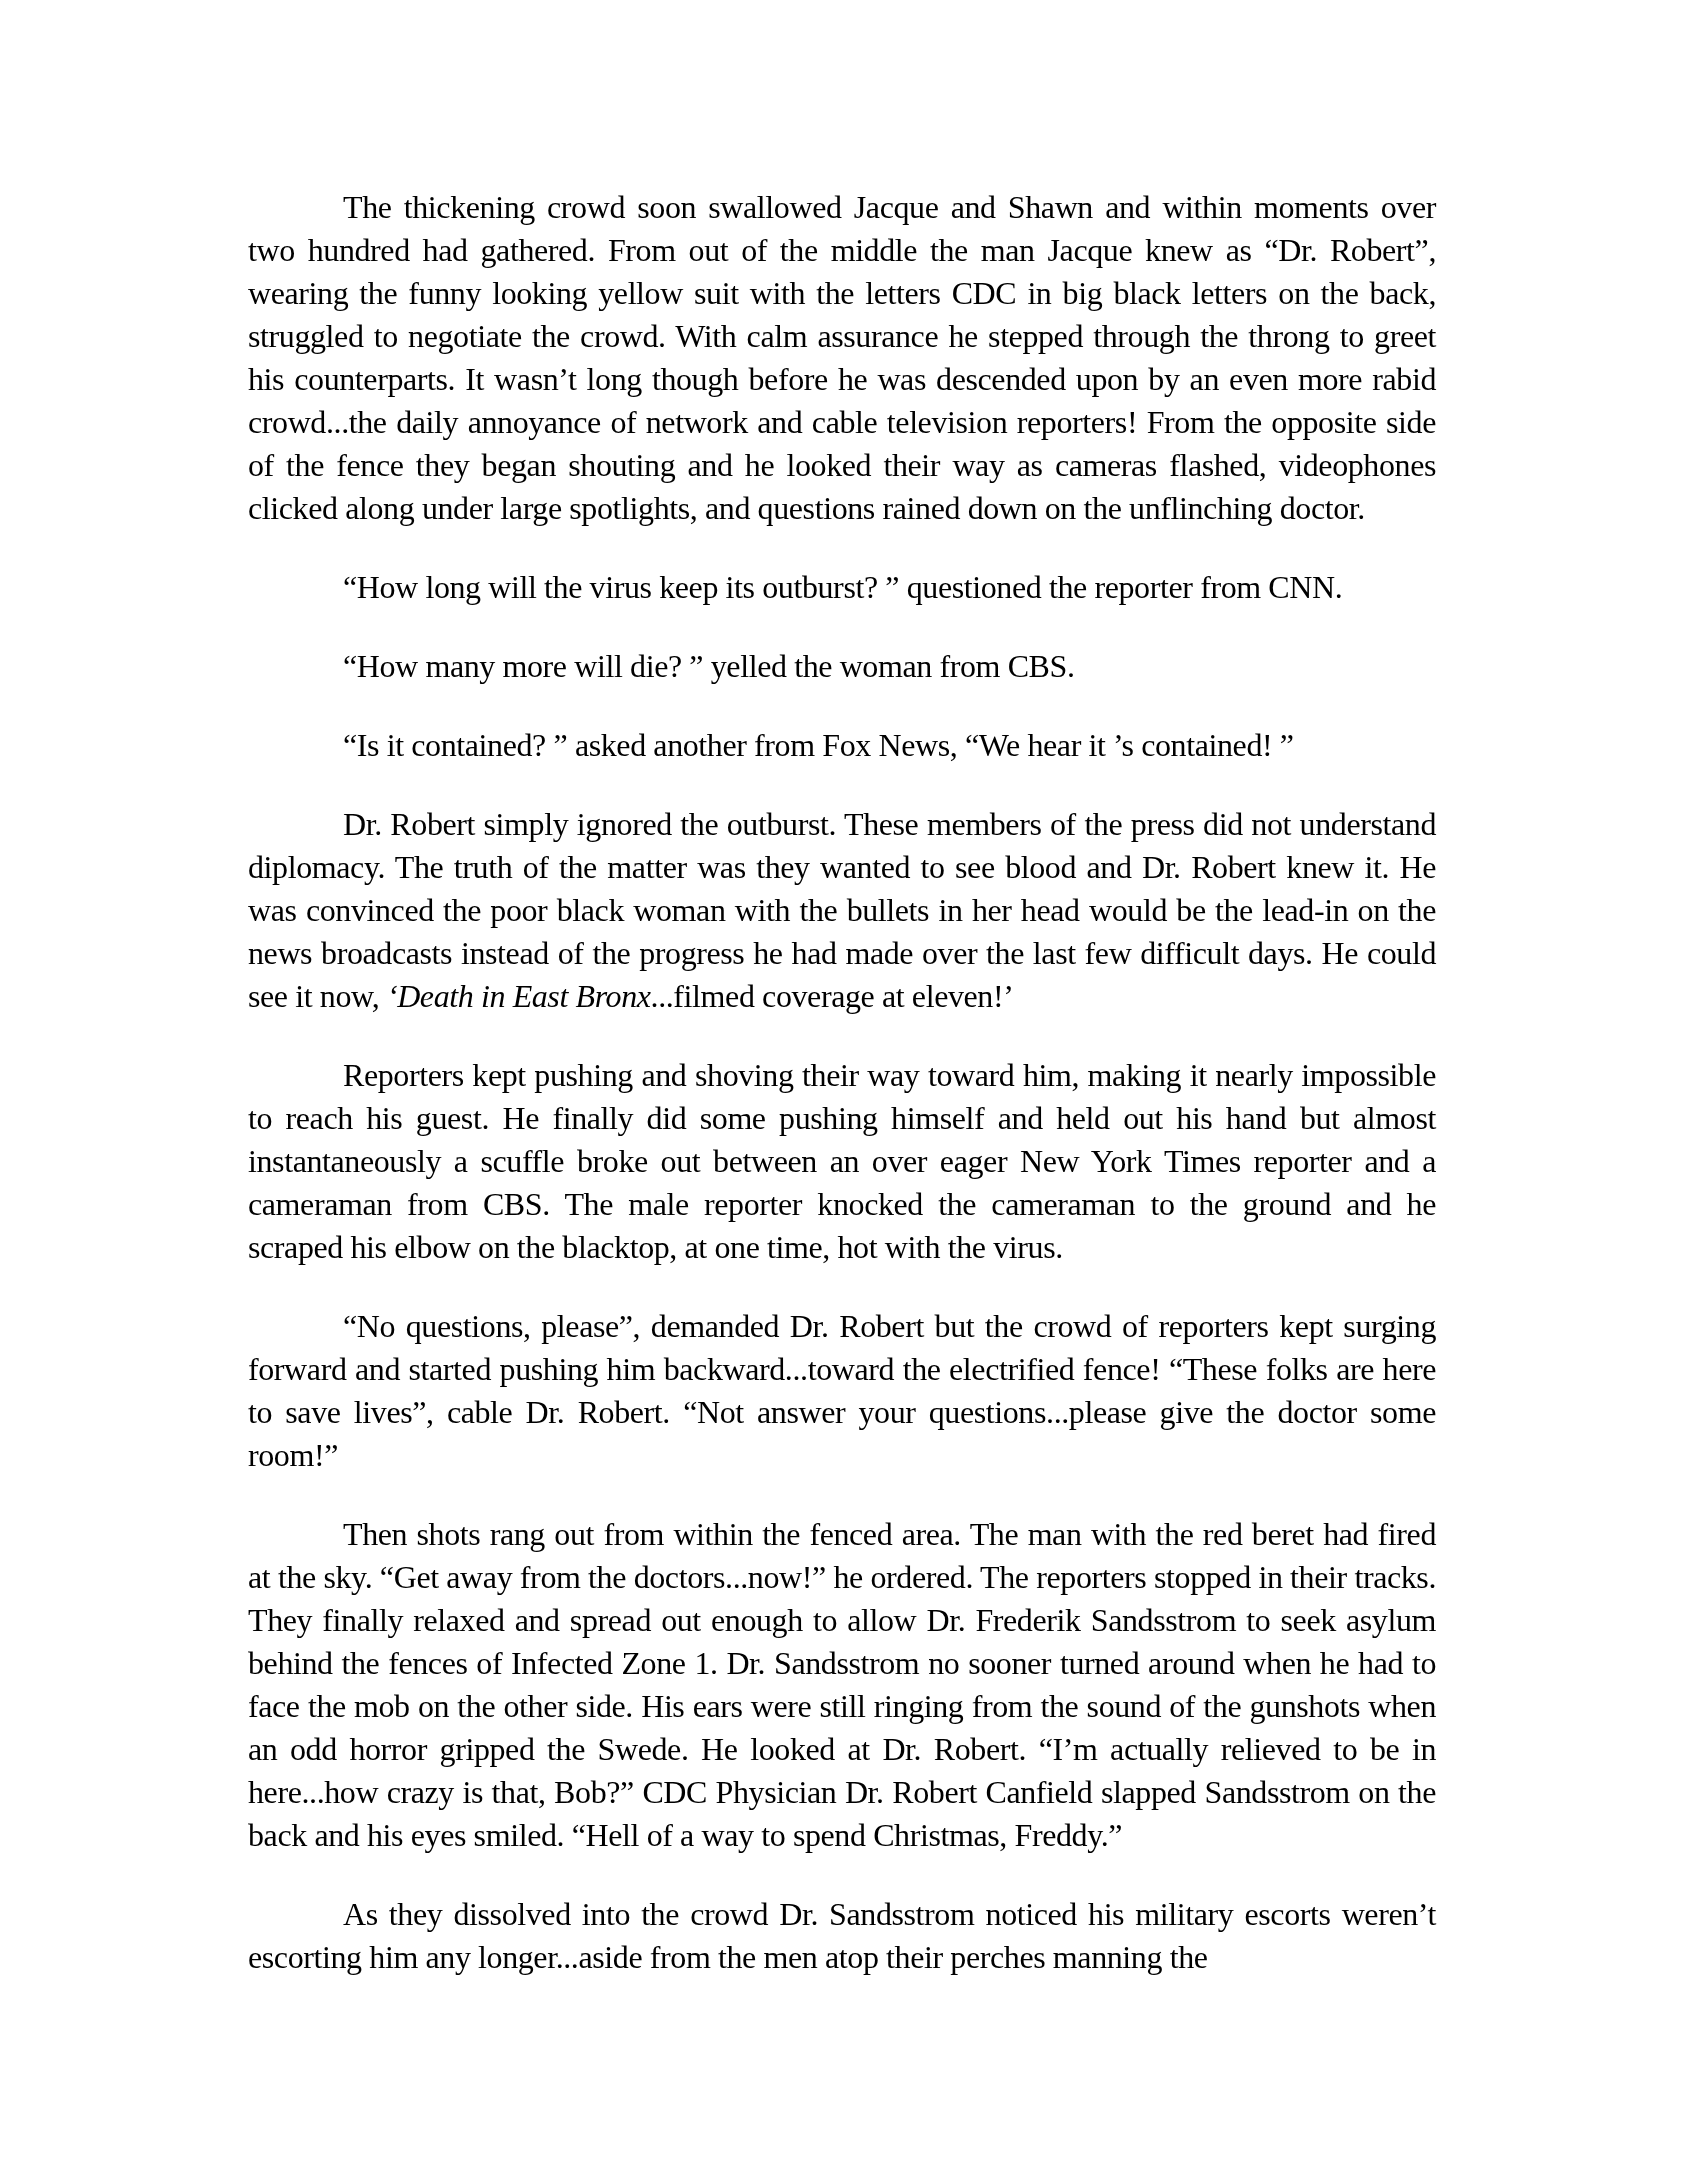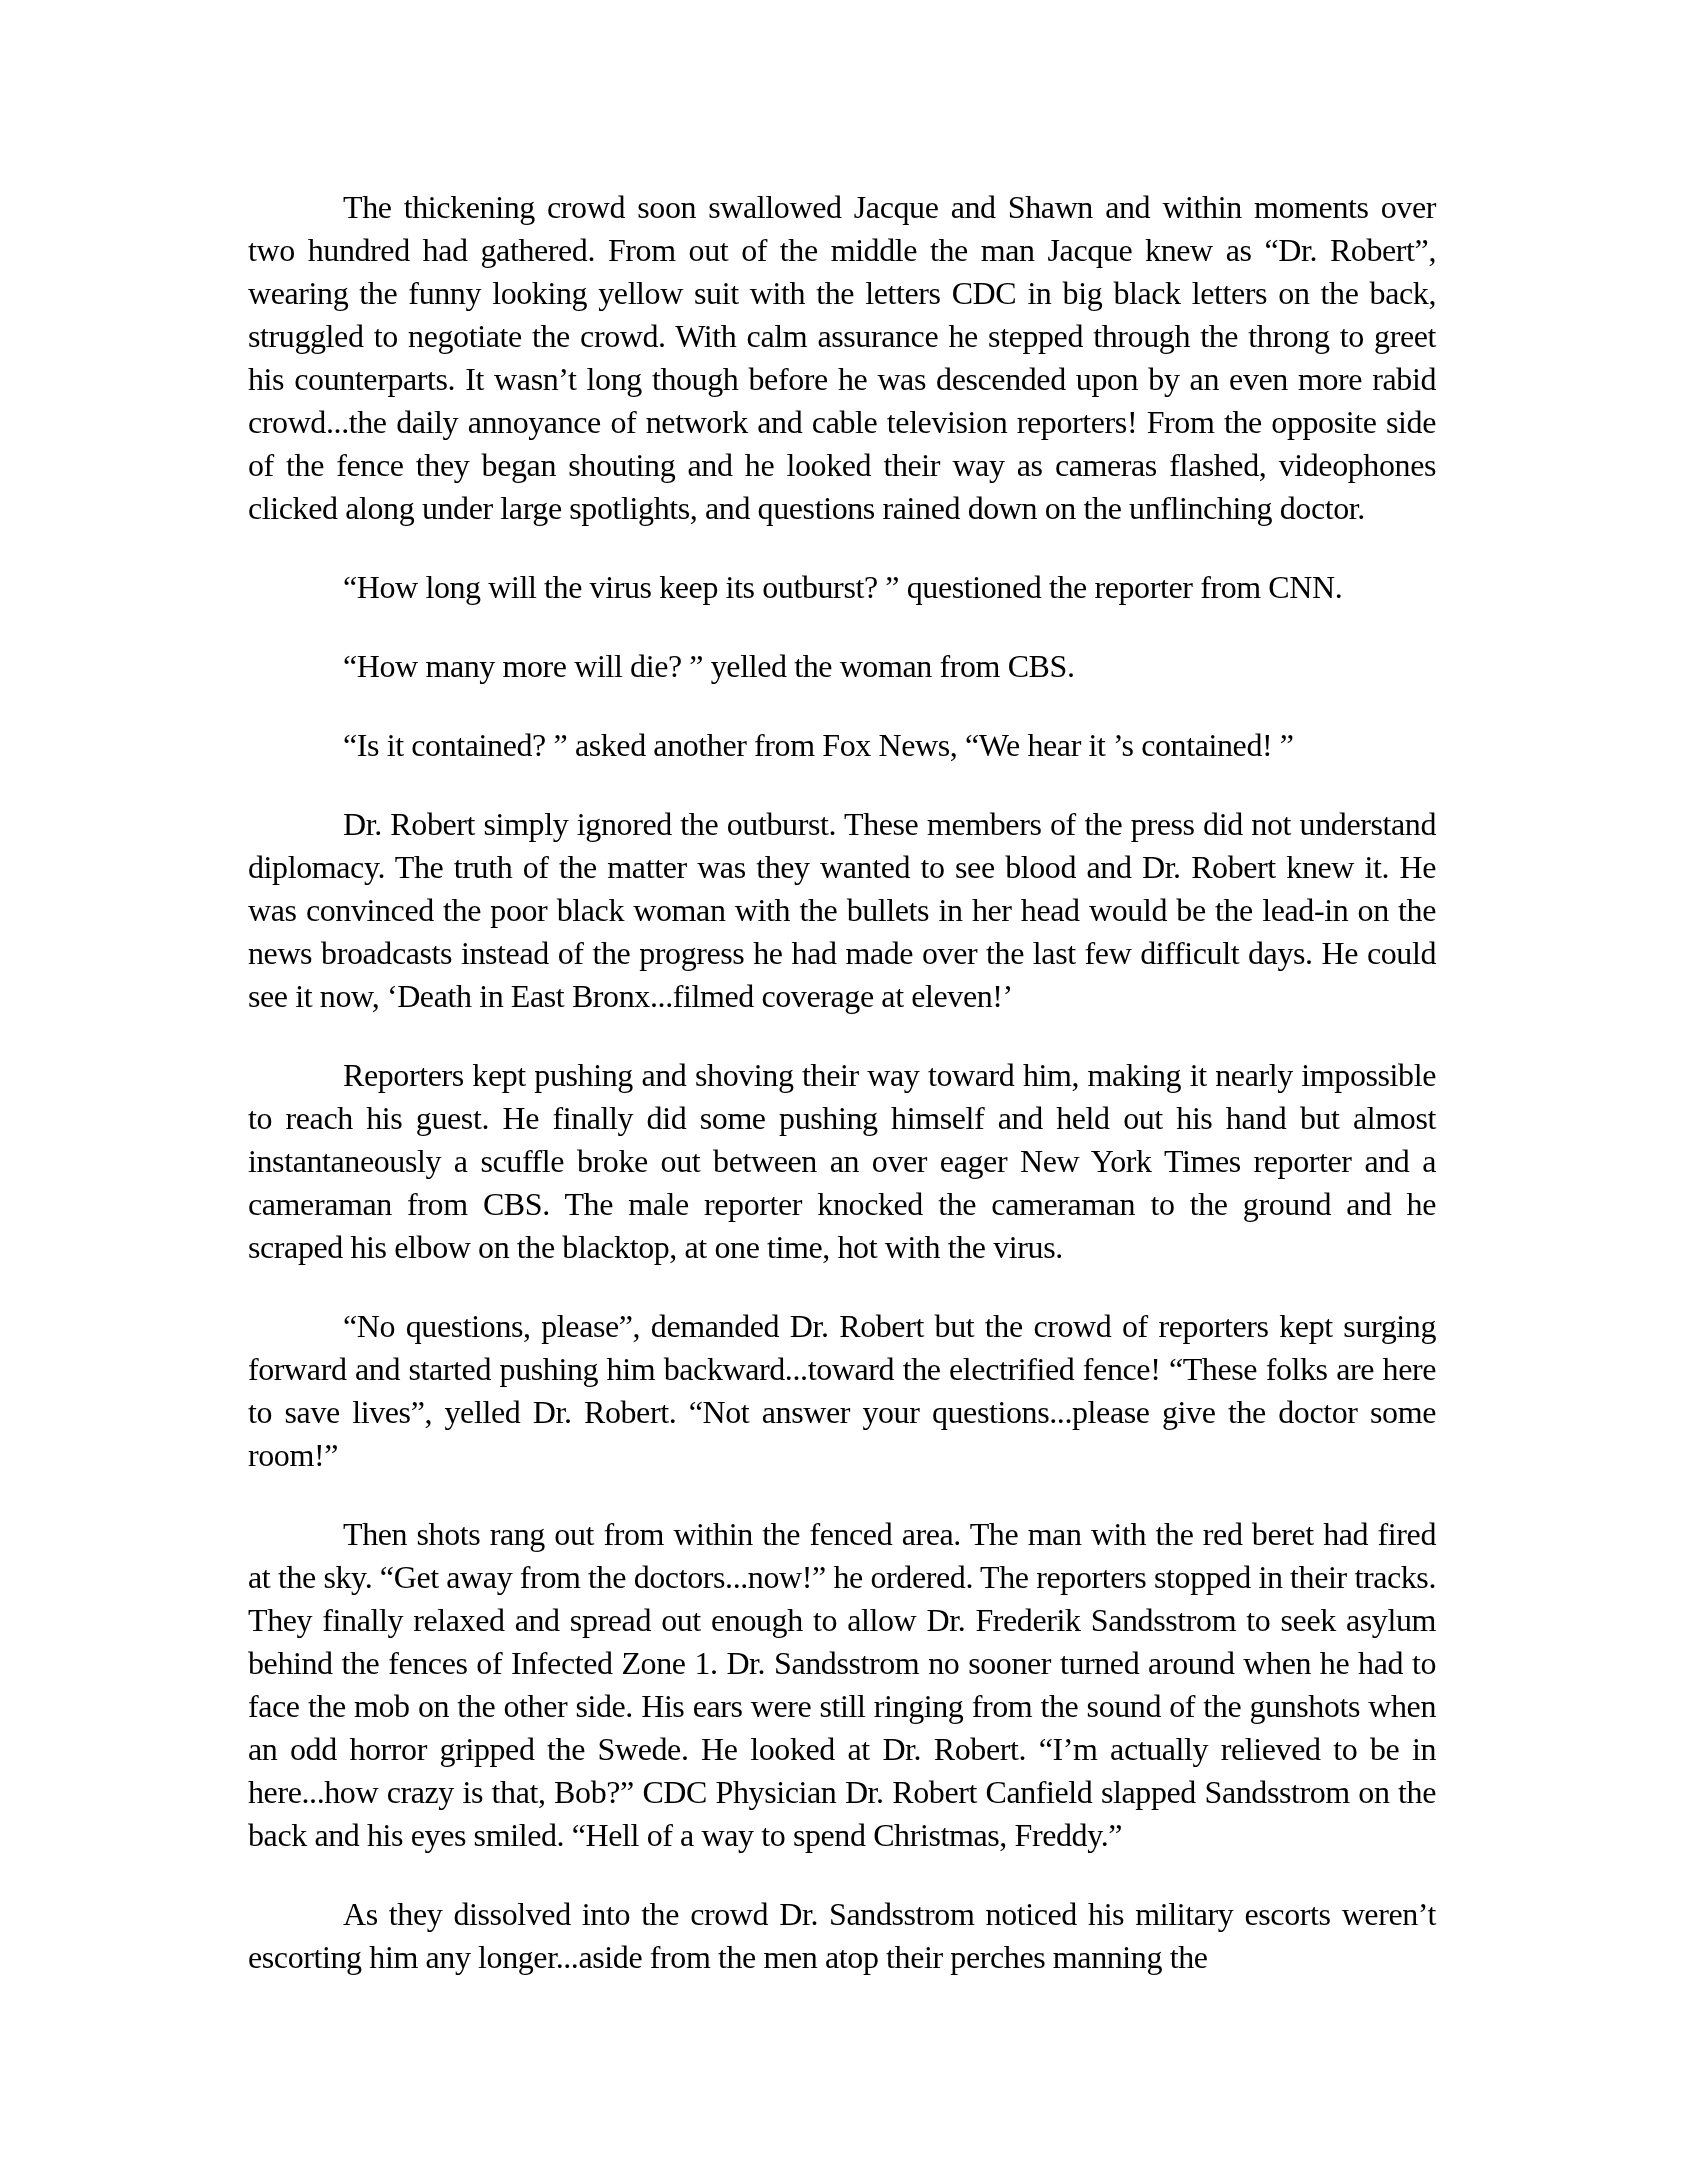--- a/index.html
+++ b/index.html
@@ -27,31 +27,32 @@
     letter-spacing: -0.4px;
   }
   .para {
     margin: 0 0 36px 0;
     text-indent: 95px;
   }
   .para:last-child {
     margin-bottom: 0;
   }
   .run-italic {
+    font-style: italic;
   }
 </style>
 </head>
 <body>
 
 <div class="page">
   <div class="text-block" id="text-block">
       <p class="para"><span class="run-regular">The thickening crowd soon swallowed Jacque and Shawn and within moments over two hundred had gathered. From out of the middle the man Jacque knew as “Dr. Robert”, wearing the funny looking yellow suit with the letters CDC in big black letters on the back, struggled to negotiate the crowd. With calm assurance he stepped through the throng to greet his counterparts. It wasn’t long though before he was descended upon by an even more rabid crowd...the daily annoyance of network and cable television reporters! From the opposite side of the fence they began shouting and he looked their way as cameras flashed, videophones clicked along under large spotlights, and questions rained down on the unflinching doctor.</span></p>
       <p class="para"><span class="run-regular">“How long will the virus keep its outburst? ” questioned the reporter from CNN.</span></p>
       <p class="para"><span class="run-regular">“How many more will die? ” yelled the woman from CBS.</span></p>
       <p class="para"><span class="run-regular">“Is it contained? ” asked another from Fox News, “We hear it ’s contained! ”</span></p>
       <p class="para"><span class="run-regular">Dr. Robert simply ignored the outburst. These members of the press did not understand diplomacy. The truth of the matter was they wanted to see blood and Dr. Robert knew it. He was convinced the poor black woman with the bullets in her head would be the lead-in on the news broadcasts instead of the progress he had made over the last few difficult days. He could see it now, </span><span class="run-italic">‘Death in East Bronx</span><span class="run-regular">...filmed coverage at eleven!’</span></p>
       <p class="para"><span class="run-regular">Reporters kept pushing and shoving their way toward him, making it nearly impossible to reach his guest. He finally did some pushing himself and held out his hand but almost instantaneously a scuffle broke out between an over eager New York Times reporter and a cameraman from CBS. The male reporter knocked the cameraman to the ground and he scraped his elbow on the blacktop, at one time, hot with the virus.</span></p>
-      <p class="para"><span class="run-regular">“No questions, please”, demanded Dr. Robert but the crowd of reporters kept surging forward and started pushing him backward...toward the electrified fence! “These folks are here to save lives”, yelled Dr. Robert. “Not answer your questions...please give the doctor some room!”</span></p>
+      <p class="para"><span class="run-regular">“No questions, please”, demanded Dr. Robert but the crowd of reporters kept surging forward and started pushing him backward...toward the electrified fence! “These folks are here to save lives”, cable Dr. Robert. “Not answer your questions...please give the doctor some room!”</span></p>
       <p class="para"><span class="run-regular">Then shots rang out from within the fenced area. The man with the red beret had fired at the sky. “Get away from the doctors...now!” he ordered. The reporters stopped in their tracks. They finally relaxed and spread out enough to allow Dr. Frederik Sandsstrom to seek asylum behind the fences of Infected Zone 1. Dr. Sandsstrom no sooner turned around when he had to face the mob on the other side. His ears were still ringing from the sound of the gunshots when an odd horror gripped the Swede. He looked at Dr. Robert. “I’m actually relieved to be in here...how crazy is that, Bob?” CDC Physician Dr. Robert Canfield slapped Sandsstrom on the back and his eyes smiled. “Hell of a way to spend Christmas, Freddy.”</span></p>
       <p class="para"><span class="run-regular">As they dissolved into the crowd Dr. Sandsstrom noticed his military escorts weren’t escorting him any longer...aside from the men atop their perches manning the</span></p>
     </div>
 </div>
 
 
 </body></html>

